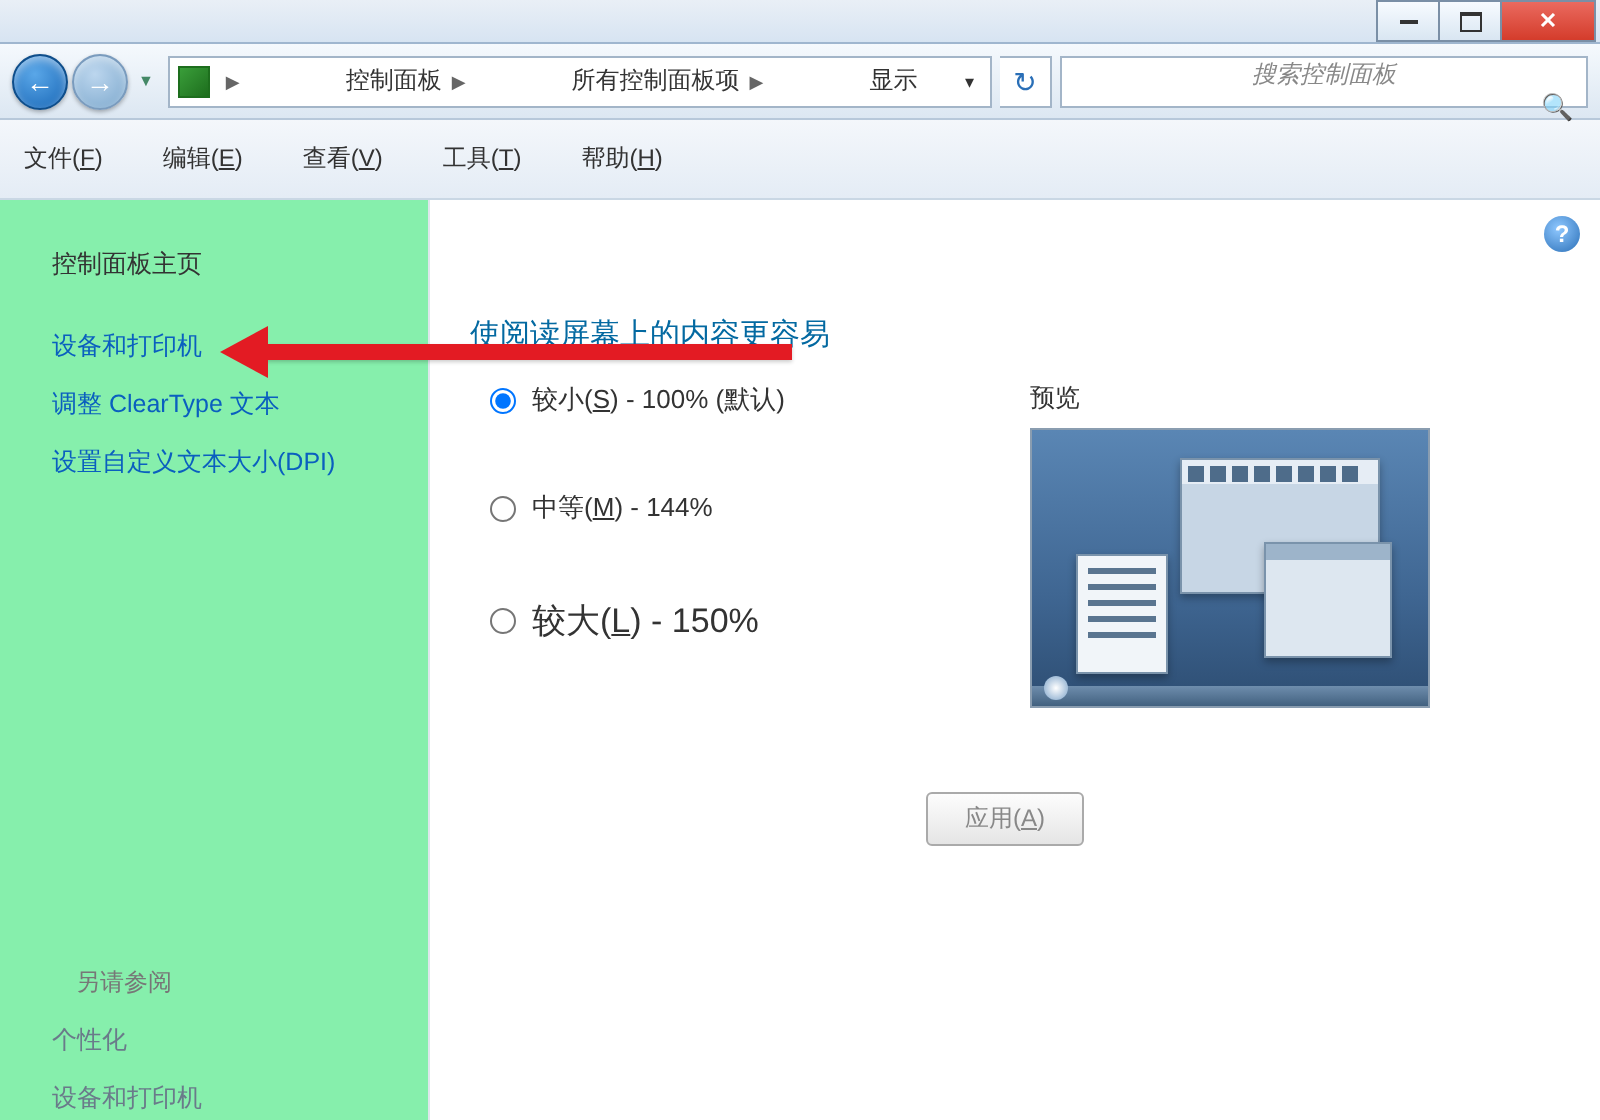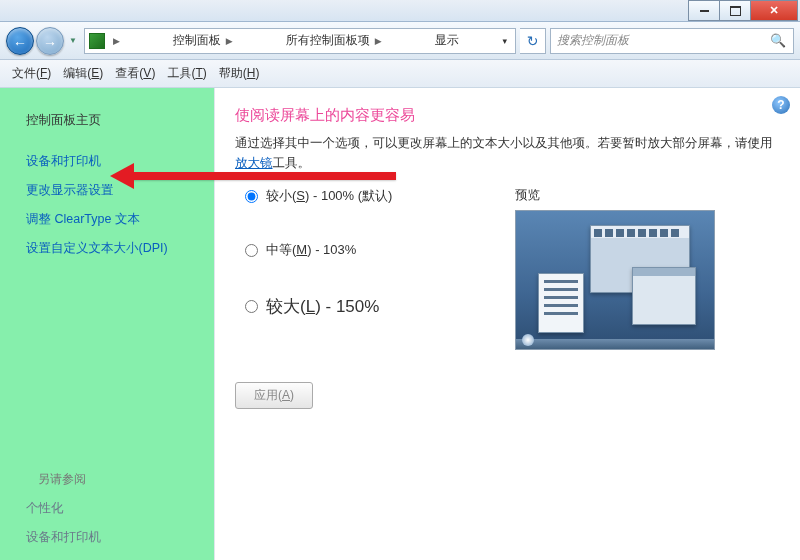--- a/index.html
+++ b/index.html
@@ -19,66 +19,66 @@
 .nav-arrow { width: 28px; height: 28px; border-radius: 50%; background: radial-gradient(circle at 40% 35%, #5aa7e8, #1765b5); border: 1px solid #0f4e8a; display: flex; align-items: center; justify-content: center; box-shadow: inset 0 2px 4px rgba(255,255,255,.5), 0 1px 2px rgba(0,0,0,.3); }
 .nav-arrow.fwd { background: radial-gradient(circle at 40% 35%, #bcd6ee, #7ba7cc); border-color: #7a9bbd; }
 .nav-arrow-glyph { color: #fff; font-size: 14px; }
 .nav-dropdown-chevron { font-size: 8px; color: #486; padding: 0 3px; }
 .addrbar { flex: 1; height: 26px; background: #fff; border: 1px solid #a3b5c8; display: flex; align-items: center; padding: 0 4px; font-size: 12px; color: #333; }
 .addr-icon { width: 16px; height: 16px; background: linear-gradient(135deg, #3a9e3a, #1d6e1d); border: 1px solid #1d6e1d; display: inline-block; margin-right: 6px; }
 .crumb { padding: 0 3px; margin-left: 48px; }
 .crumb-sep { font-size: 9px; color: #666; padding: 0 2px; }
 .addr-chevron { margin-left: auto; font-size: 9px; color: #333; padding: 0 4px; }
 .refresh-btn { width: 26px; height: 26px; background: #fff; border: 1px solid #a3b5c8; border-left: none; display: flex; align-items: center; justify-content: center; color: #2a6fb7; font-size: 14px; }
-.searchbar { width: 244px; height: 26px; background: #fff; border: 1px solid #a3b5c8; display: flex; align-items: center; padding: 0 6px; font-size: 12px; color: #888; font-style: italic; }
+.searchbar { width: 264px; height: 26px; background: #fff; border: 1px solid #a3b5c8; display: flex; align-items: center; padding: 0 6px; font-size: 12px; color: #888; font-style: italic; flex-direction: column; }
 .search-icon { margin-left: auto; color: #2a6fb7; font-size: 13px; font-style: normal; }
 
 
-.menubar { height: 28px; background: linear-gradient(#f4f7fb, #e4ecf5); border-bottom: 1px solid #c9d7e4; display: flex; align-items: center; padding: 0 6px; font-size: 12px; color: #333; gap: 0; }
+.menubar { height: 40px; background: linear-gradient(#f4f7fb, #e4ecf5); border-bottom: 1px solid #c9d7e4; display: flex; align-items: center; padding: 0 6px; font-size: 12px; color: #333; gap: 18px; }
 .menu-item { padding: 3px 6px; }
 .menu-accel { text-decoration: underline; }
 
 
 .body { display: flex; height: calc(560px - 22px - 38px - 24px); position: relative; }
 
 
 .sidebar { width: 215px; background: #86efac; border-right: 1px solid #dfe6ec; padding: 18px 0 12px 0; display: flex; flex-direction: column; font-size: 12.5px; }
 .side-link { padding: 6px 10px 6px 26px; color: #0a5fbf; cursor: pointer; }
 .side-link.home { color: #333; }
 .side-link.highlight { border: 2px solid #e31b23; padding: 4px 8px 4px 14px; margin: 0 4px; display: flex; align-items: center; gap: 6px; position: relative; }
 .shield { width: 16px; height: 16px; display: inline-block; background: conic-gradient(#e9b118 0 25%, #2e7ad1 0 50%, #e9b118 0 75%, #2e7ad1 0 100%); clip-path: polygon(50% 0, 100% 15%, 100% 60%, 50% 100%, 0 60%, 0 15%); }
 .side-spacer { flex: 1; }
 .side-secondary { padding: 6px 10px 6px 26px; color: #6a7a8a; }
 .side-sec-head { color: #777; padding: 6px 10px 6px 38px; font-size: 12px; }
 
 
 .main { flex: 1; padding: 18px 20px 10px 20px; position: relative; font-size: 12.5px; color: #333; }
 .help-icon { position: absolute; top: 8px; right: 10px; width: 18px; height: 18px; border-radius: 50%; background: radial-gradient(circle at 40% 35%, #8fc8ff, #2a6fb7); color: #fff; font-size: 12px; font-weight: bold; display: flex; align-items: center; justify-content: center; }
-.main h2 { color: #ec4899; font-weight: normal; font-size: 15px; margin-bottom: 8px; }
+.main h2 { color: #0369a1; font-weight: normal; font-size: 15px; margin-bottom: 8px; margin-top: 40px; }
 .desc { line-height: 1.6; }
 .desc a { color: #0a5fbf; text-decoration: underline; cursor: pointer; }
 .options-row { display: flex; margin-top: 14px; }
 .option-col { width: 280px; }
 .option-col label { display: flex; align-items: center; gap: 8px; margin-bottom: 36px; font-size: 13px; }
 .option-col input[type=radio] { margin-left: 10px; }
 .option-col label.lg { font-size: 17px; }
 .option-accel { text-decoration: underline; }
 .preview-col { flex: 1; }
 .preview-label { font-size: 12.5px; margin-bottom: 6px; display: block; }
 .preview-box { width: 200px; height: 140px; background: linear-gradient(#5a86b4, #3f6692 60%, #2d4d72); border: 1px solid #8a9db0; position: relative; overflow: hidden; }
 .pv-win1 { position: absolute; top: 14px; right: 24px; width: 100px; height: 68px; background: #c7d6e5; border: 1px solid #7a93ab; box-shadow: 0 2px 4px rgba(0,0,0,.3); }
 .pv-win1-bar { height: 12px; background: #e6edf5; display: flex; flex-wrap: wrap; gap: 3px; padding: 3px; }
 .pv-win1-bar span { width: 8px; height: 8px; background: #4e6c8a; }
 .pv-win2 { position: absolute; top: 62px; left: 22px; width: 46px; height: 60px; background: #f1f5f9; border: 1px solid #7a93ab; box-shadow: 0 2px 4px rgba(0,0,0,.3); padding: 6px 5px; }
 .pv-win2 div { height: 3px; background: #5a7590; margin-bottom: 5px; }
 .pv-win3 { position: absolute; top: 56px; right: 18px; width: 64px; height: 58px; background: #dde7f0; border: 1px solid #7a93ab; box-shadow: 0 2px 4px rgba(0,0,0,.3); }
 .pv-win3::before { content: ""; position: absolute; top: 0; left: 0; right: 0; height: 8px; background: #9db4ca; }
 .pv-taskbar { position: absolute; bottom: 0; left: 0; right: 0; height: 10px; background: linear-gradient(#6e8dad, #42617f); }
 .pv-start { position: absolute; bottom: 3px; left: 6px; width: 12px; height: 12px; border-radius: 50%; background: radial-gradient(circle, #fff, #7aa1c8); }
-.apply-row { display: flex; justify-content: flex-start; margin-top: 28px; padding-right: 10px; }
+.apply-row { display: flex; justify-content: center; margin-top: 38px; padding-right: 10px; }
 .apply-btn { padding: 4px 18px; font-size: 12px; background: linear-gradient(#fdfdfd, #e5e5e5); border: 1px solid #aaa; color: #888; border-radius: 3px; }
 
 
 .callout { position: absolute; top: 163px; left: 110px; width: 286px; height: 26px; pointer-events: none; z-index: 10; }
 .callout-shaft { position: absolute; top: 9px; left: 20px; right: 0; height: 8px; background: #e31b23; box-shadow: 0 1px 2px rgba(0,0,0,.2); }
 .callout-head { position: absolute; top: 0; left: 0; width: 0; height: 0; border-top: 13px solid transparent; border-bottom: 13px solid transparent; border-right: 24px solid #e31b23; }
 </style>
 </head>
 <body>
 
@@ -123,45 +123,41 @@
   <span class="menu-item"><span>查看(</span><span class="menu-accel">V</span><span>)</span></span>
   <span class="menu-item"><span>工具(</span><span class="menu-accel">T</span><span>)</span></span>
   <span class="menu-item"><span>帮助(</span><span class="menu-accel">H</span><span>)</span></span>
 </div>
 
 <div class="body">
   <div class="sidebar">
     <div class="side-link home">控制面板主页</div>
     <div style="height:12px"></div>
     <div class="side-link">设备和打印机</div>
-    <div class="side-link">更改显示器设置</div>
     <div class="side-link">调整 ClearType 文本</div>
     <div class="side-link">设置自定义文本大小(DPI)</div>
     <div class="side-spacer"></div>
     <div class="side-sec-head">另请参阅</div>
     <div class="side-secondary">个性化</div>
     <div class="side-secondary">设备和打印机</div>
   </div>
 
   <div class="main">
     <div class="help-icon">?</div>
     <h2>使阅读屏幕上的内容更容易</h2>
-    <p class="desc">
-      <span>通过选择其中一个选项，可以更改屏幕上的文本大小以及其他项。若要暂时放大部分屏幕，请使用</span><a>放大镜</a><span>工具。</span>
-    </p>
 
     <div class="options-row">
       <div class="option-col">
         <label>
           <input type="radio" name="sz" checked="" style="">
           <span><span>较小(</span><span class="option-accel">S</span><span>) - 100% (默认)</span></span>
         </label>
         <label>
           <input type="radio" name="sz" style="">
-          <span><span>中等(</span><span class="option-accel">M</span><span>) - 103%</span></span>
+          <span><span>中等(</span><span class="option-accel">M</span><span>) - 144%</span></span>
         </label>
         <label class="lg">
           <input type="radio" name="sz" style="">
           <span><span>较大(</span><span class="option-accel">L</span><span>) - 150%</span></span>
         </label>
       </div>
       <div class="preview-col">
         <span class="preview-label">预览</span>
         <div class="preview-box">
           <div class="pv-win1">

